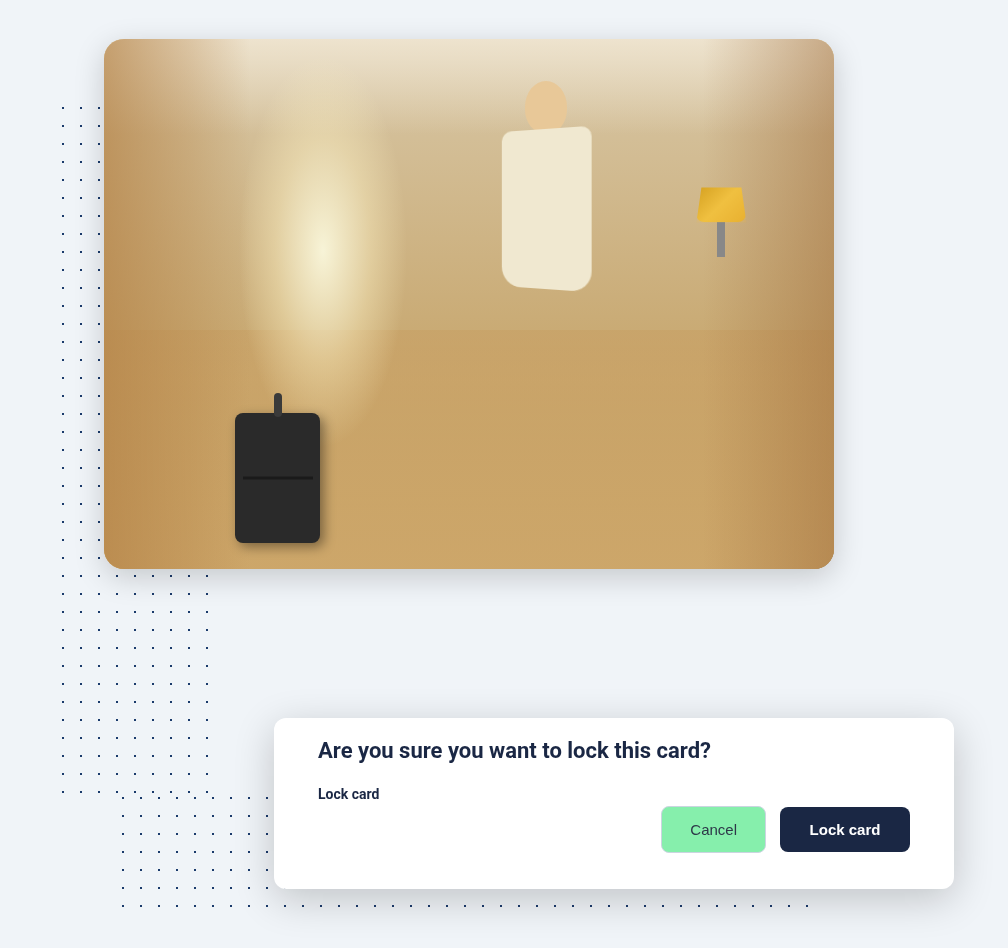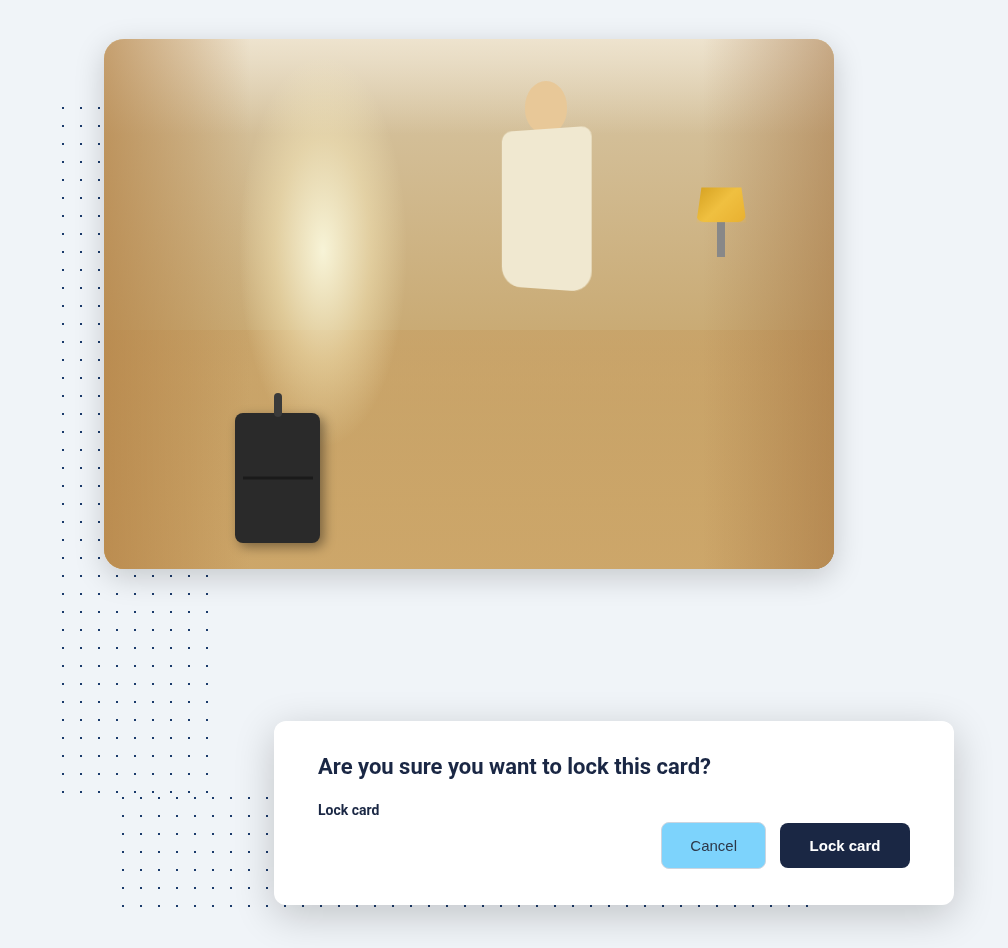--- a/index.html
+++ b/index.html
@@ -185,27 +185,27 @@
     .lamp-base {
       width: 8px;
       height: 35px;
       background: #888;
       margin: 0 auto;
     }
 
     
     .dialog-card {
       position: absolute;
-      bottom: 4px;
+      bottom: 20px;
       right: 0;
       width: 680px;
       background: #ffffff;
       border-radius: 12px;
       box-shadow: 0 10px 40px rgba(0,0,0,0.2);
-      padding: 32px 44px 36px 44px;
+      padding: 19px 44px 36px 44px;
       z-index: 10;
     }
 
     .dialog-title {
       font-size: 22px;
       font-weight: 700;
       color: #1a2744;
       margin-bottom: 20px;
       line-height: 1.3;
     }
@@ -233,21 +233,21 @@
     .dialog-actions {
       display: flex;
       justify-content: flex-end;
       gap: 14px;
       align-items: center;
     }
 
     .btn-cancel {
       padding: 14px 28px;
       border: 1.5px solid #cbd5e0;
-      background: #7dd3fc;
+      background: #86efac;
       color: #2d3748;
       font-size: 15px;
       font-weight: 500;
       border-radius: 8px;
       cursor: pointer;
     }
 
     .btn-lock {
       padding: 14px 28px;
       border: none;

